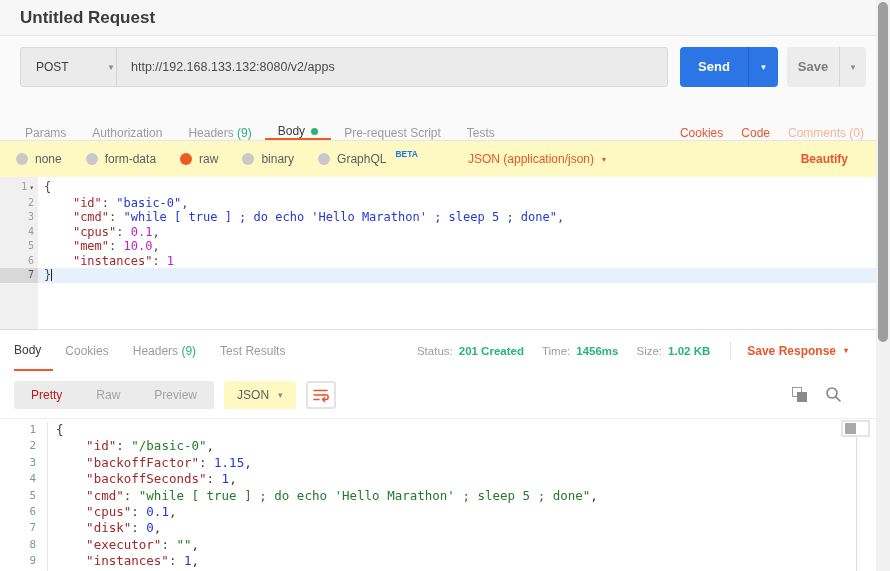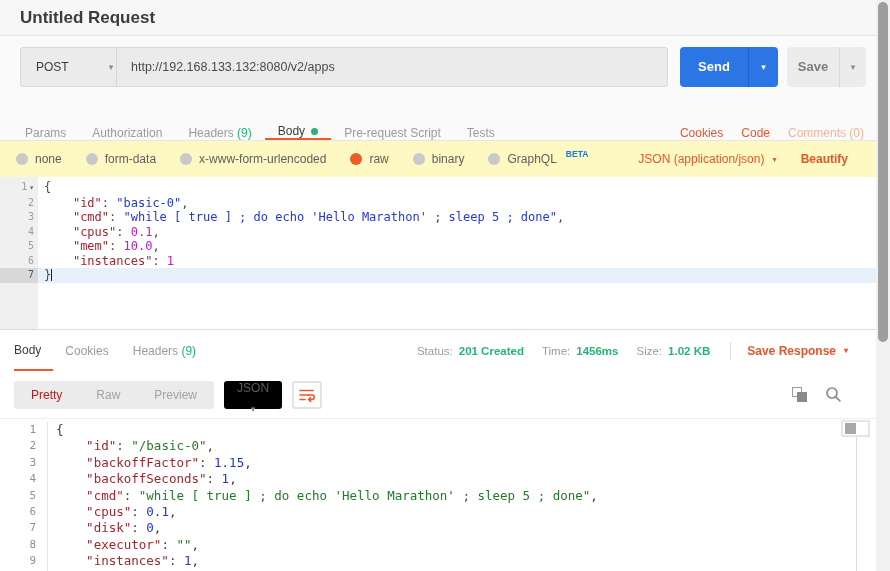--- a/index.html
+++ b/index.html
@@ -81,22 +81,22 @@
   .mval { font-size:11.5px; color:#26b573; font-weight:700; margin-right:12px; }
   .vdiv { width:1px; height:18px; background:#e0e0e0; margin:0 10px 0 2px; }
   .save-resp { display:flex; align-items:center; gap:8px; color:#e8562e; font-size:12px; font-weight:700; cursor:pointer; }
   .save-resp .caret { color:#e8562e; font-size:8px; }
 
   
   .resp-toolbar { height:47px; display:flex; align-items:center; padding:0 14px; background:#fff; }
   .seg { display:flex; height:28px; background:#ebebeb; border-radius:3px; overflow:hidden; }
   .seg .sbtn { padding:0 17px; display:flex; align-items:center; font-size:12px; color:#a3a3a3; cursor:pointer; }
   .seg .sbtn.active { color:#b91c1c;text-align:right; }
-  .fmt { height:28px; margin-left:10px; background:#000000; border-radius:3px; display:flex;
-    align-items:center; gap:9px; padding:0 13px; font-size:12px; color:#5e5e5e; cursor:pointer;flex-direction:column; }
+  .fmt { height:28px; margin-left:10px; background:#fef9c3; border-radius:3px; display:flex;
+    align-items:center; gap:9px; padding:0 13px; font-size:12px; color:#5e5e5e; cursor:pointer; }
   .wrapbtn { height:28px; width:30px; margin-left:10px; border:2px solid #e3e3e3; border-radius:3px;
     display:flex; align-items:center; justify-content:center; cursor:pointer; background:#fff; }
   .tb-right { margin-left:auto; display:flex; align-items:center; gap:17px; padding-right:34px; }
   .copy-ic { position:relative; width:16px; height:16px; cursor:pointer; }
   .copy-ic .back { position:absolute; left:0; top:0; width:10px; height:10px; border:1.5px solid #9a9a9a; background:#fff; }
   .copy-ic .front { position:absolute; right:1px; bottom:1px; width:10px; height:10px; background:#8a8a8a; }
 
   
   .resp-editor { position:relative; height:153px; border-top:1px solid #ededed; background:#fff; overflow:hidden;
     font-family:"DejaVu Sans Mono", monospace; font-size:12.5px; line-height:16.4px; padding-top:3px; }
@@ -175,24 +175,20 @@
   <div class="radio-row">
     <div class="opt">
       <span class="radio"></span>
       <span class="lab">none</span>
     </div>
     <div class="opt">
       <span class="radio"></span>
       <span class="lab">form-data</span>
     </div>
     <div class="opt">
-      <span class="radio"></span>
-      <span class="lab">x-www-form-urlencoded</span>
-    </div>
-    <div class="opt">
       <span class="radio sel"></span>
       <span class="lab">raw</span>
     </div>
     <div class="opt">
       <span class="radio"></span>
       <span class="lab">binary</span>
     </div>
     <div class="opt">
       <span class="radio"></span>
       <span class="lab">GraphQL</span>
@@ -238,20 +234,23 @@
 
   <div class="resp-meta">
     <div class="rtab active">
       <span>Body</span>
     </div>
     <div class="rtab">
       <span>Cookies</span>
     </div>
     <div class="rtab">
       <span>Headers</span>&nbsp;<span class="green">(9)</span>
+    </div>
+    <div class="rtab">
+      <span>Test Results</span>
     </div>
     <div class="meta-right">
       <span class="mlab">Status:</span>
       <span class="mval">201 Created</span>
       <span class="mlab">Time:</span>
       <span class="mval">1456ms</span>
       <span class="mlab">Size:</span>
       <span class="mval">1.02 KB</span>
       <span class="vdiv"></span>
       <div class="save-resp">

